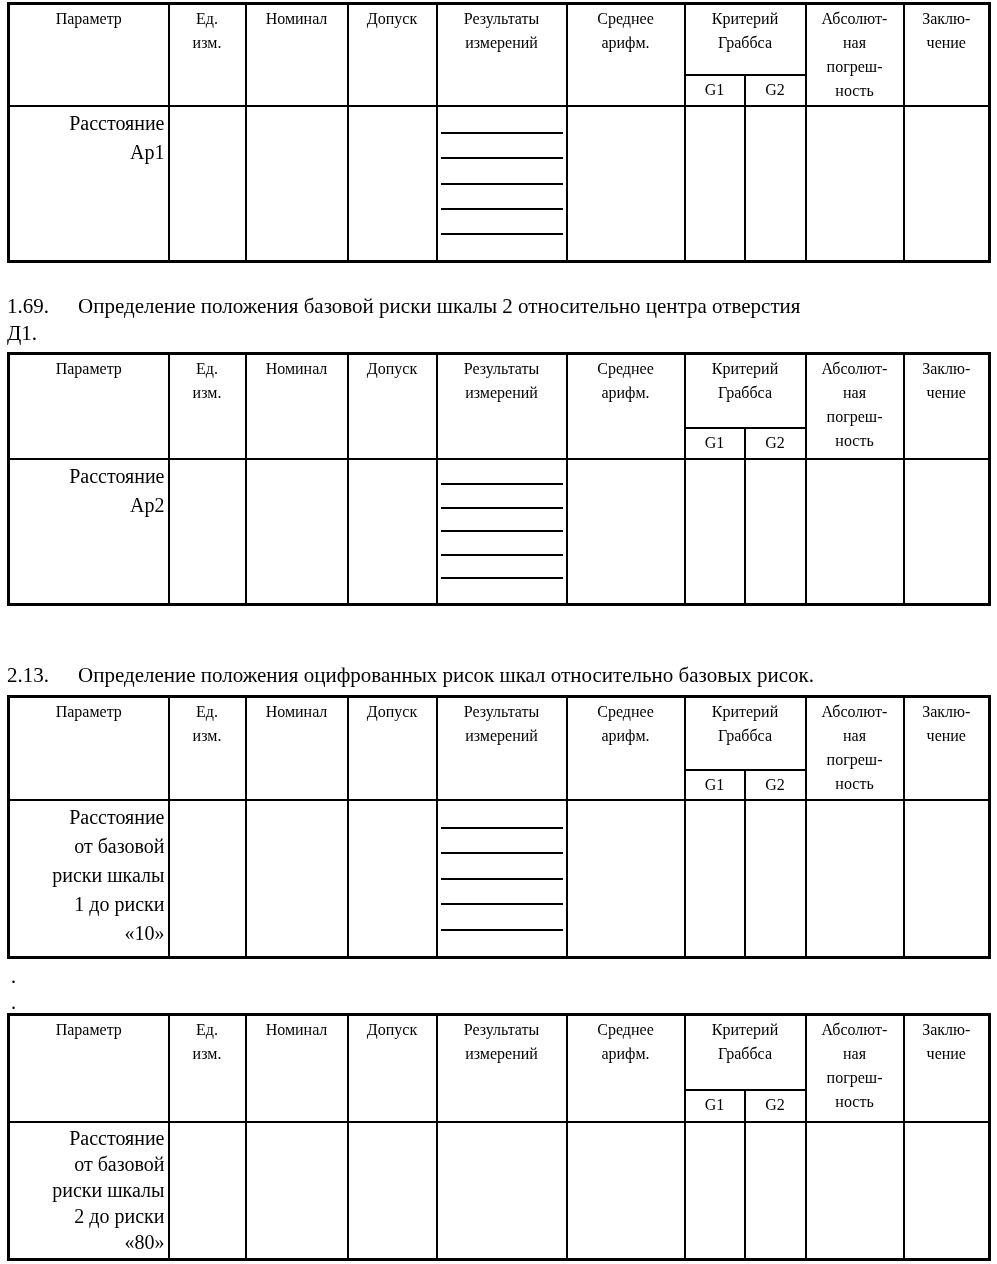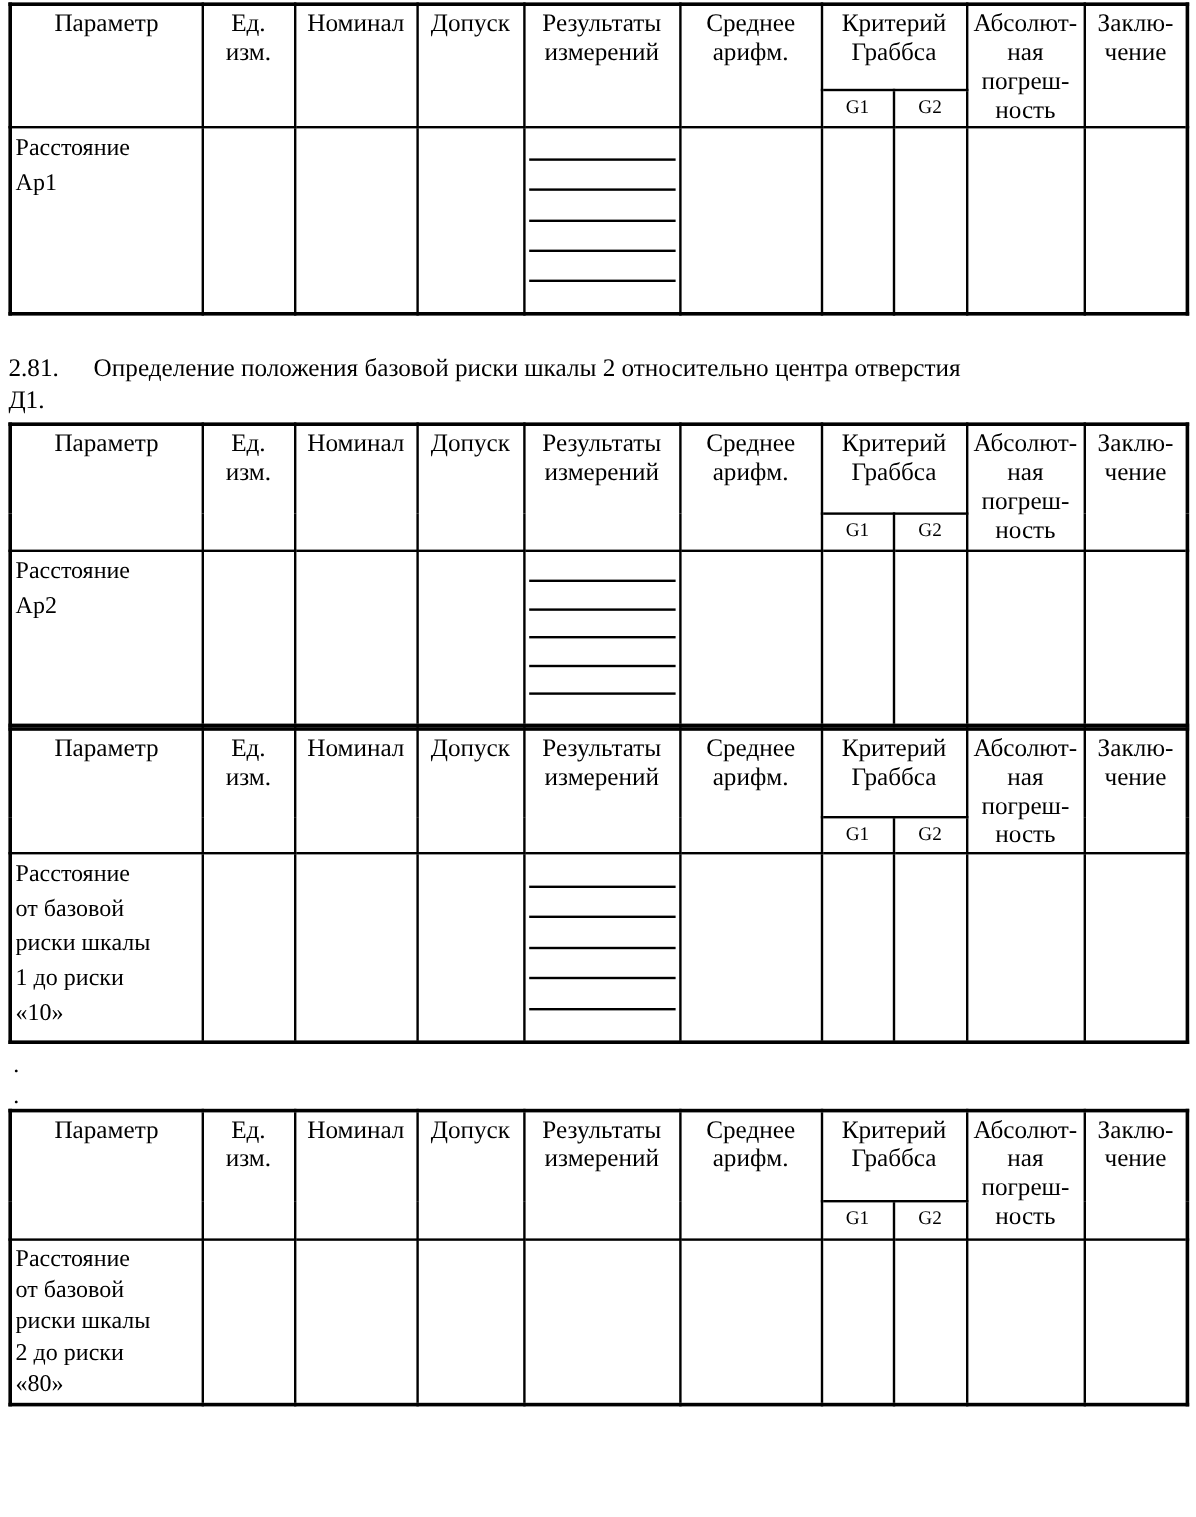--- a/index.html
+++ b/index.html
@@ -20,31 +20,31 @@
   }
   table.mt td {
     border: 2px solid #000;
     padding: 2px 3px;
     vertical-align: top;
     overflow: hidden;
   }
   .hc {
     text-align: center;
     white-space: pre-line;
-    font-size: 21px;
+    font-size: 16px;
     line-height: 24px;
     padding-top: 3px;
   }
   .g  { vertical-align: middle; font-size: 16px; padding: 0; }
   .param {
     white-space: pre-line;
     font-size: 20px;
     line-height: 29px;
     vertical-align: middle;
-    text-align: left;
+    text-align: right;
     padding-left: 7px;
   }
   .rescell { padding: 0; }
   .subwrap { display: flex; flex-direction: column; width: 100%; }
   .subcell { flex: 1; border-bottom: 2px solid #000; }
   .subcell:last-child { border-bottom: none; }
 
   
   .t1 .h1 td { height: 68px; }  .t1 .h2 td { height: 30px; }  .t1 .br td { height: 153px; } .t1 .subwrap { height: 149px; }
   .t2 .h1 td { height: 74px; }  .t2 .h2 td { height: 31px; }  .t2 .br td { height: 143px; } .t2 .subwrap { height: 139px; }
@@ -127,21 +127,21 @@
         <td></td>
         <td></td>
         <td></td>
         <td></td>
         <td></td>
       </tr>
     </tbody>
   </table>
 
   <div class="sect s212">
-    <span class="snum">2.81.</span><span class="stitle">Определение положения базовой риски шкалы 2 относительно центра отверстия
+    <span class="snum">1.69.</span><span class="stitle">Определение положения базовой риски шкалы 2 относительно центра отверстия
 Д1.</span>
   </div>
 
   <table class="mt t2">
     <colgroup>
       <col class="c-param">
         <col class="c-unit">
         <col class="c-nom">
         <col class="c-tol">
         <col class="c-res">
@@ -193,20 +193,23 @@
         </td>
         <td></td>
         <td></td>
         <td></td>
         <td></td>
         <td></td>
       </tr>
     </tbody>
   </table>
 
+  <div class="sect s213">
+    <span class="snum">2.13.</span><span class="stitle">Определение положения оцифрованных рисок шкал относительно базовых рисок.</span>
+  </div>
 
   <table class="mt t3">
     <colgroup>
       <col class="c-param">
         <col class="c-unit">
         <col class="c-nom">
         <col class="c-tol">
         <col class="c-res">
       <col class="c-mean">
         <col class="c-g1">

